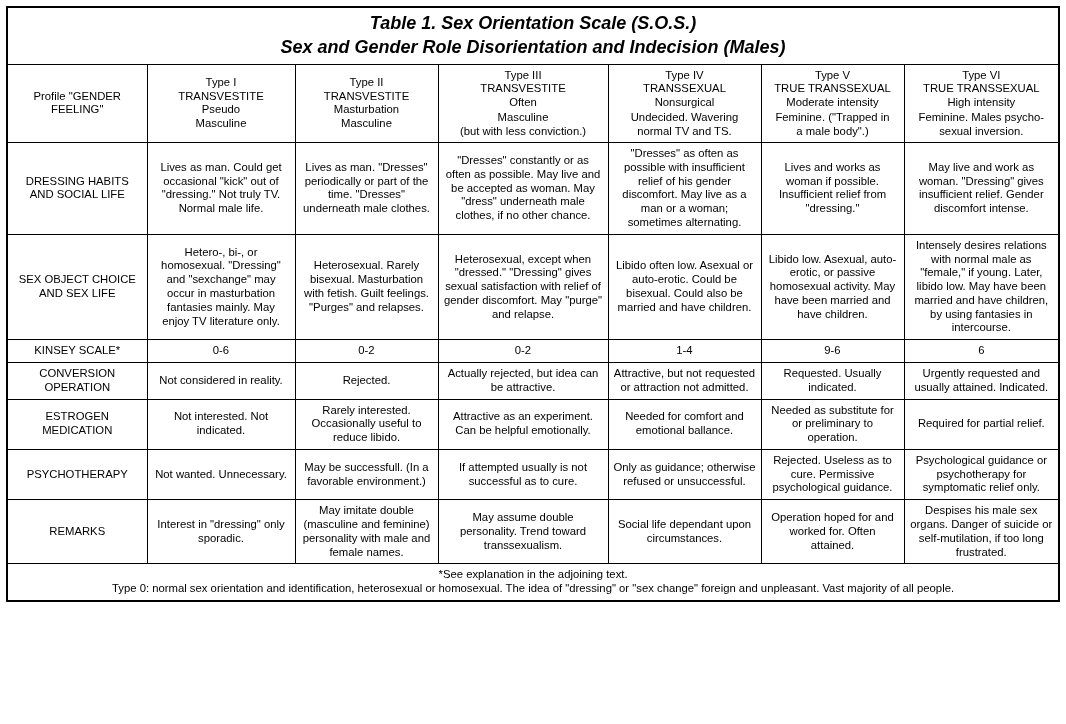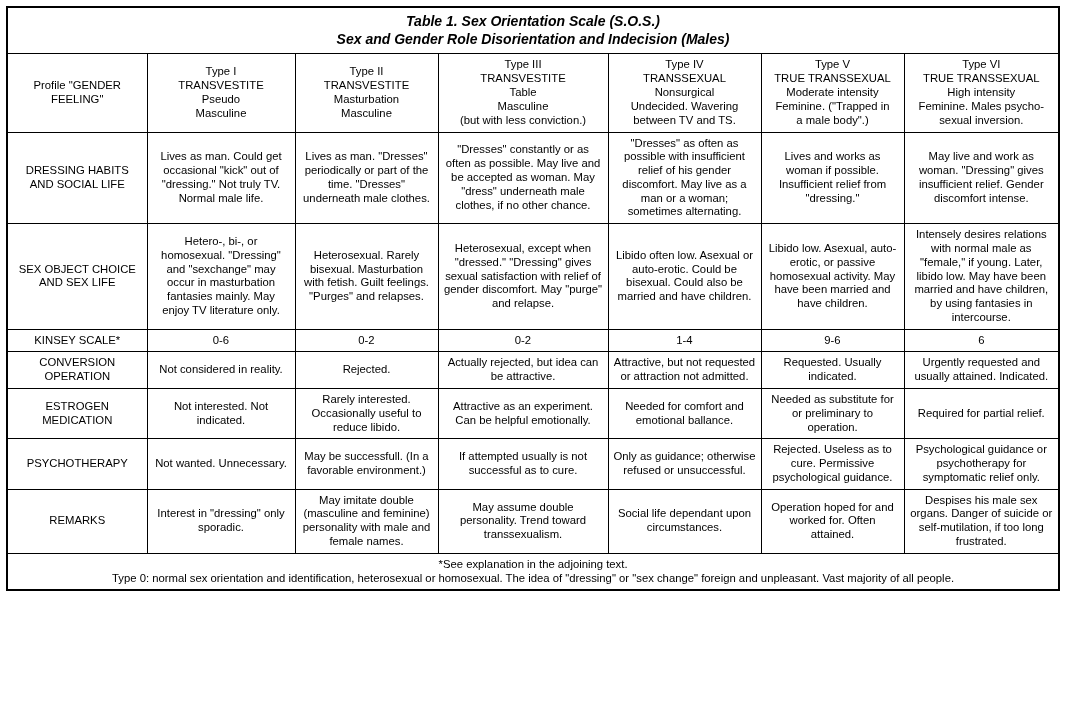--- a/index.html
+++ b/index.html
@@ -34,21 +34,21 @@
     padding: 4px 5px;
     font-weight: normal;
   }
   .title-cell {
     border-bottom: 1px solid #000 !important;
     padding: 7px 4px 8px 4px;
   }
   .title-line {
     font-weight: bold;
     font-style: italic;
-    font-size: 14px;
+    font-size: 18px;
     line-height: 1.32;
   }
   .group-head {
     font-size: 11.6px;
     padding: 5px 4px;
   }
   .profile-cell {
     font-size: 11.3px;
     line-height: 2.08;
     padding: 8px 4px;
@@ -122,30 +122,30 @@
         </td>
         <td class="type-cell">
           <span class="ln">Type II</span>
           <span class="ln">TRANSVESTITE</span>
           <span class="ln">Masturbation</span>
           <span class="ln">Masculine</span>
         </td>
         <td class="type-cell">
           <span class="ln">Type III</span>
           <span class="ln">TRANSVESTITE</span>
-          <span class="ln">Table</span>
+          <span class="ln">Often</span>
           <span class="ln tight">Masculine</span>
           <span class="ln tight">(but with less conviction.)</span>
         </td>
         <td class="type-cell">
           <span class="ln">Type IV</span>
           <span class="ln">TRANSSEXUAL</span>
           <span class="ln">Nonsurgical</span>
           <span class="ln tight">Undecided. Wavering</span>
-          <span class="ln tight">between TV and TS.</span>
+          <span class="ln tight">normal TV and TS.</span>
         </td>
         <td class="type-cell">
           <span class="ln">Type V</span>
           <span class="ln">TRUE TRANSSEXUAL</span>
           <span class="ln">Moderate intensity</span>
           <span class="ln tight">Feminine. ("Trapped in</span>
           <span class="ln tight">a male body".)</span>
         </td>
         <td class="type-cell">
           <span class="ln">Type VI</span>

